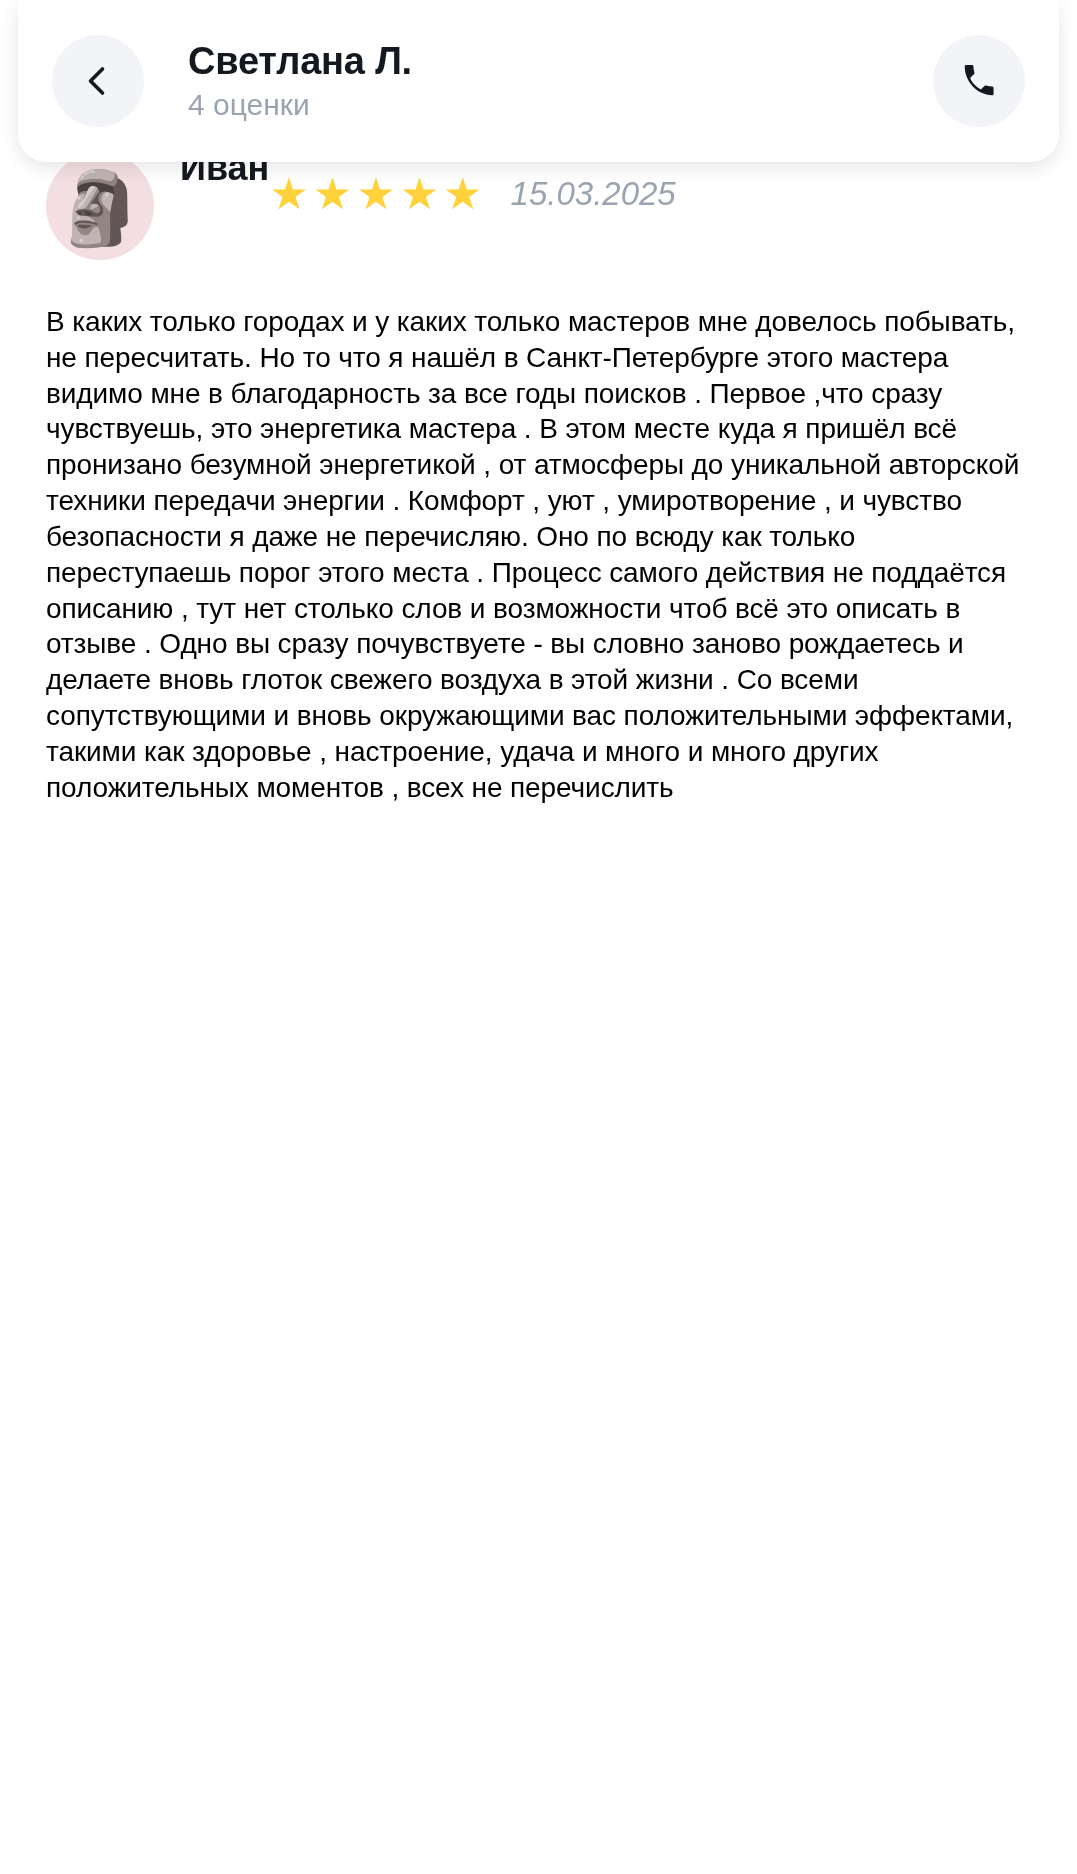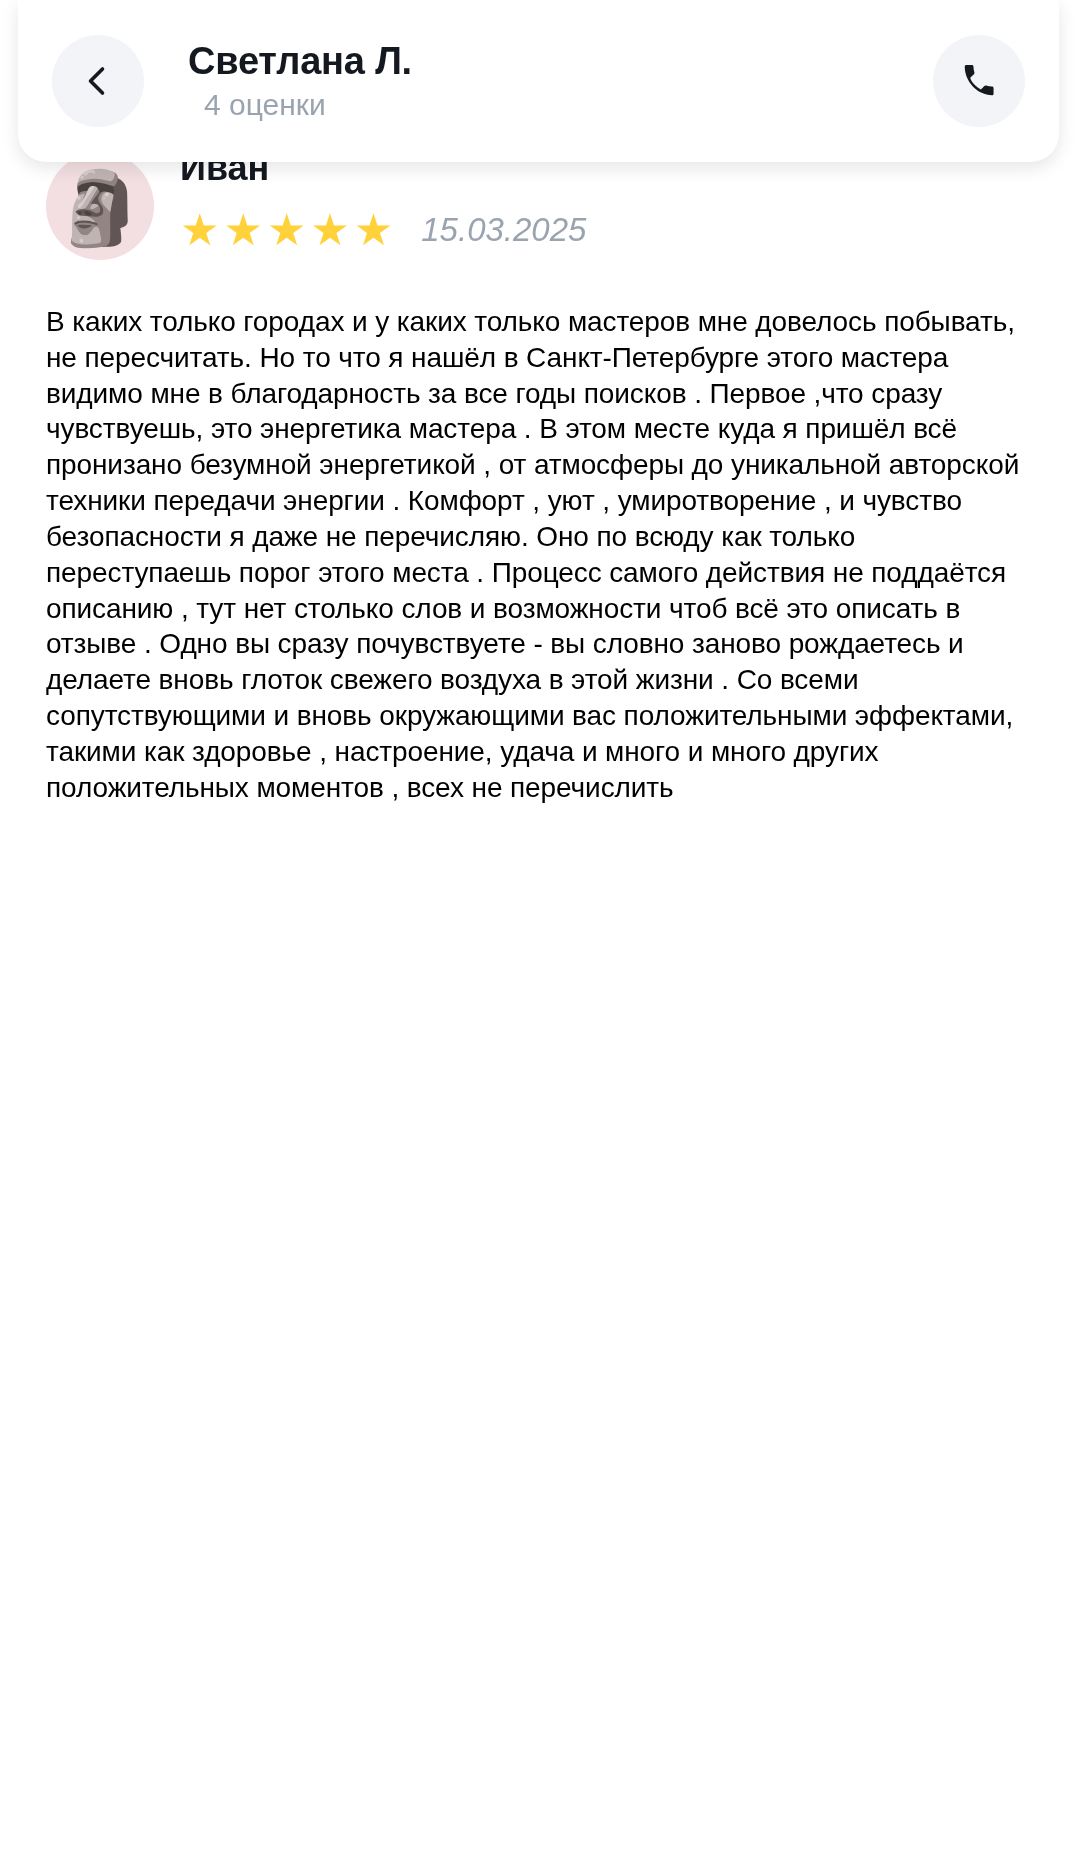--- a/index.html
+++ b/index.html
@@ -67,21 +67,20 @@
     font-weight: bold;
     color: #14181f;
     letter-spacing: -0.2px;
     line-height: 1.1;
   }
 
   .header-sub {
     font-size: 30px;
     color: #9aa4b0;
     line-height: 1.1;
-    margin-left: 16px;
   }
 
   
   .review {
     position: absolute;
     top: 150px;
     left: 0;
     width: 1077px;
     padding: 0 46px;
   }
@@ -110,21 +109,20 @@
     top: 52%;
     transform: translate(-50%, -50%);
     font-size: 72px;
     line-height: 1;
   }
 
   .review-meta {
     flex: 1 1 auto;
     min-width: 0;
     display: flex;
-    flex-direction: column;
   }
 
   .reviewer-name {
     font-size: 36px;
     font-weight: bold;
     color: #14181f;
     line-height: 1.0;
     height: 36px;
     overflow: hidden;
   }

